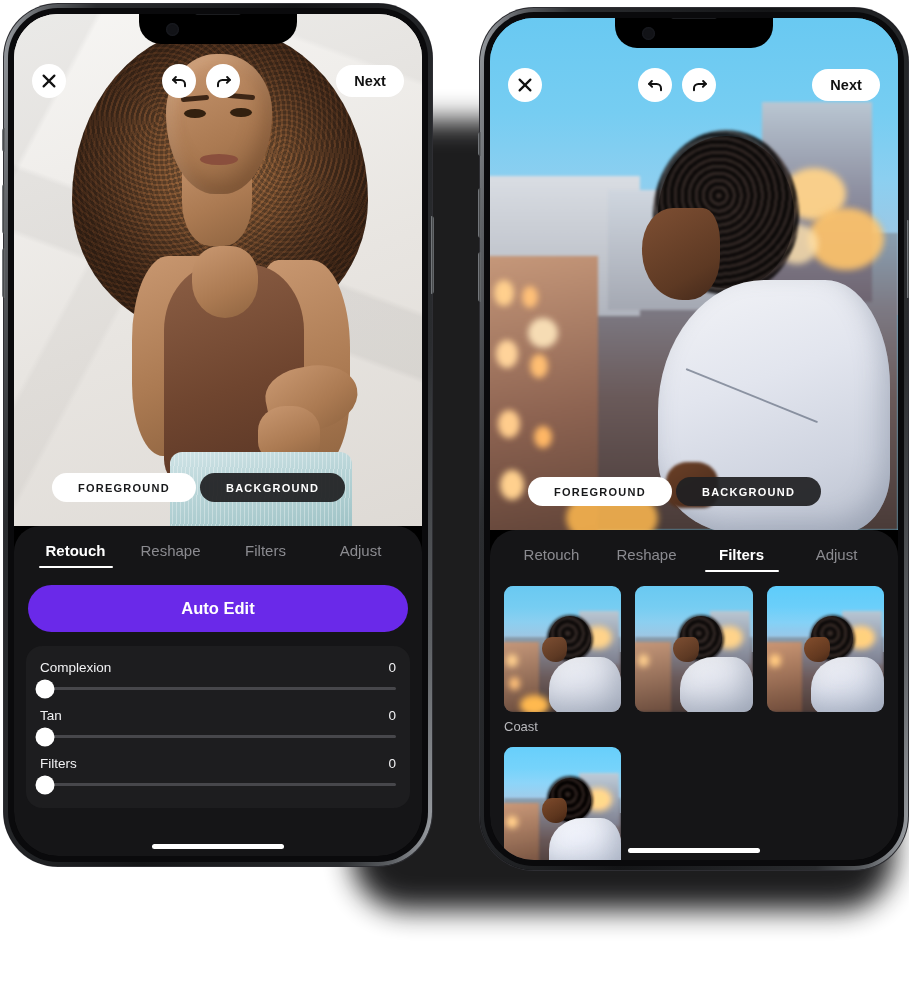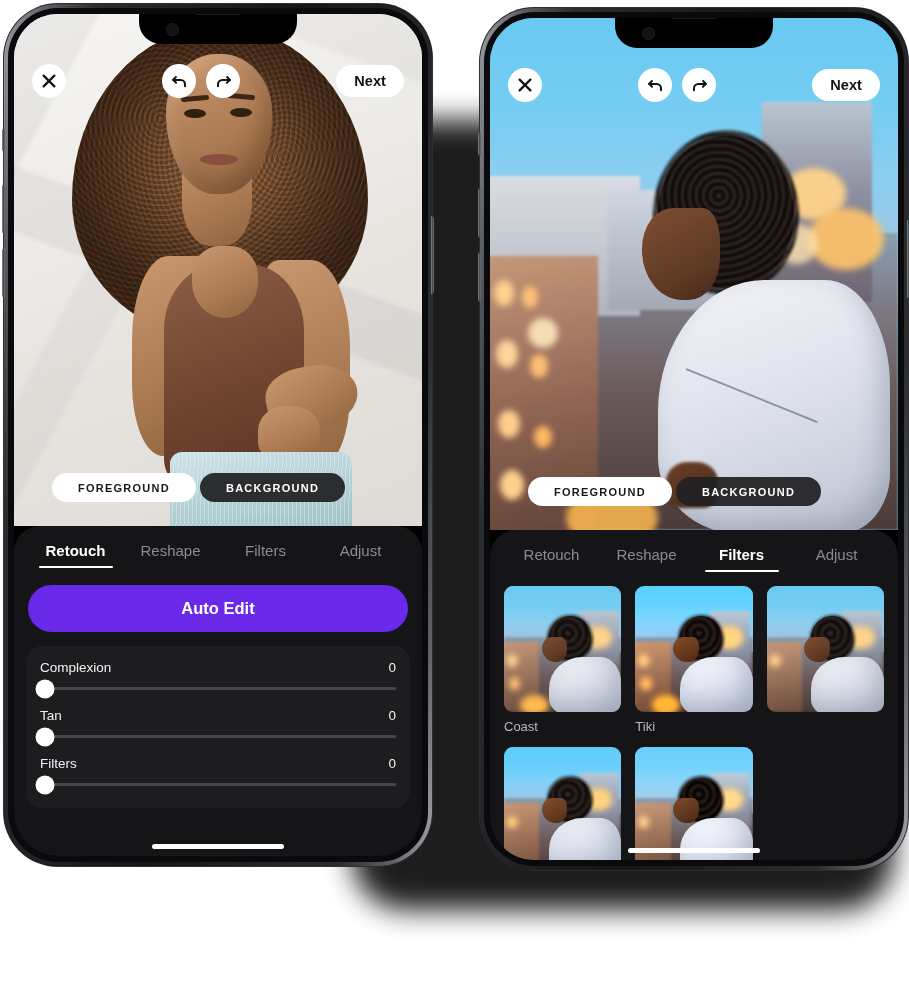--- a/index.html
+++ b/index.html
@@ -468,38 +468,20 @@
                 <div class="bokeh" style="left:4%; top:72%; width:10%; height:10%; background:#ffc078;"></div>
                 <div class="bokeh" style="left:14%; top:86%; width:24%; height:16%; background:#ffb94f;"></div>
                 <div class="afro" style="left:38%; top:24%; width:36%; height:34%;"></div>
                 <div class="prof-face" style="left:32%; top:40%; width:22%; height:20%;"></div>
                 <div class="shirt" style="left:38%; top:56%; width:62%; height:48%;"></div>
               </div>
             </div>
             <div class="filter-label">Coast</div>
           </div>
 
-          <div class="filter-cell">
-            <div class="filter-thumb">
-              <div class="mini" style="filter:saturate(1.2) contrast(1.05);">
-                <div class="sky" style="height:52%;"></div>
-                <div class="cityband" style="top:40%;"></div>
-                <div class="bldg" style="left:64%; top:20%; width:34%; height:42%; background:linear-gradient(180deg,#b9c6d2,#7d7f8e);"></div>
-                <div class="bokeh" style="left:68%; top:32%; width:24%; height:18%; background:#ffd38a;"></div>
-                <div class="bldg" style="left:-4%; top:44%; width:34%; height:56%; background:linear-gradient(170deg,#c6987a,#6b4c3d);"></div>
-                <div class="bokeh" style="left:2%; top:54%; width:10%; height:10%; background:#ffcf8d;"></div>
-                <div class="bokeh" style="left:4%; top:72%; width:10%; height:10%; background:#ffc078;"></div>
-                <div class="bokeh" style="left:14%; top:86%; width:24%; height:16%; background:#ffb94f;"></div>
-                <div class="afro" style="left:38%; top:24%; width:36%; height:34%;"></div>
-                <div class="prof-face" style="left:32%; top:40%; width:22%; height:20%;"></div>
-                <div class="shirt" style="left:38%; top:56%; width:62%; height:48%;"></div>
-              </div>
-            </div>
-            <div class="filter-label">Tiki</div>
-          </div>
 
 
           <div class="filter-cell">
             <div class="filter-thumb">
               <div class="mini">
                 <div class="sky" style="height:52%;"></div>
                 <div class="cityband" style="top:40%;"></div>
                 <div class="bldg" style="left:64%; top:20%; width:34%; height:42%; background:linear-gradient(180deg,#b9c6d2,#7d7f8e);"></div>
                 <div class="bokeh" style="left:68%; top:32%; width:24%; height:18%; background:#ffd38a;"></div>
                 <div class="bldg" style="left:-4%; top:44%; width:34%; height:56%; background:linear-gradient(170deg,#c6987a,#6b4c3d);"></div>

